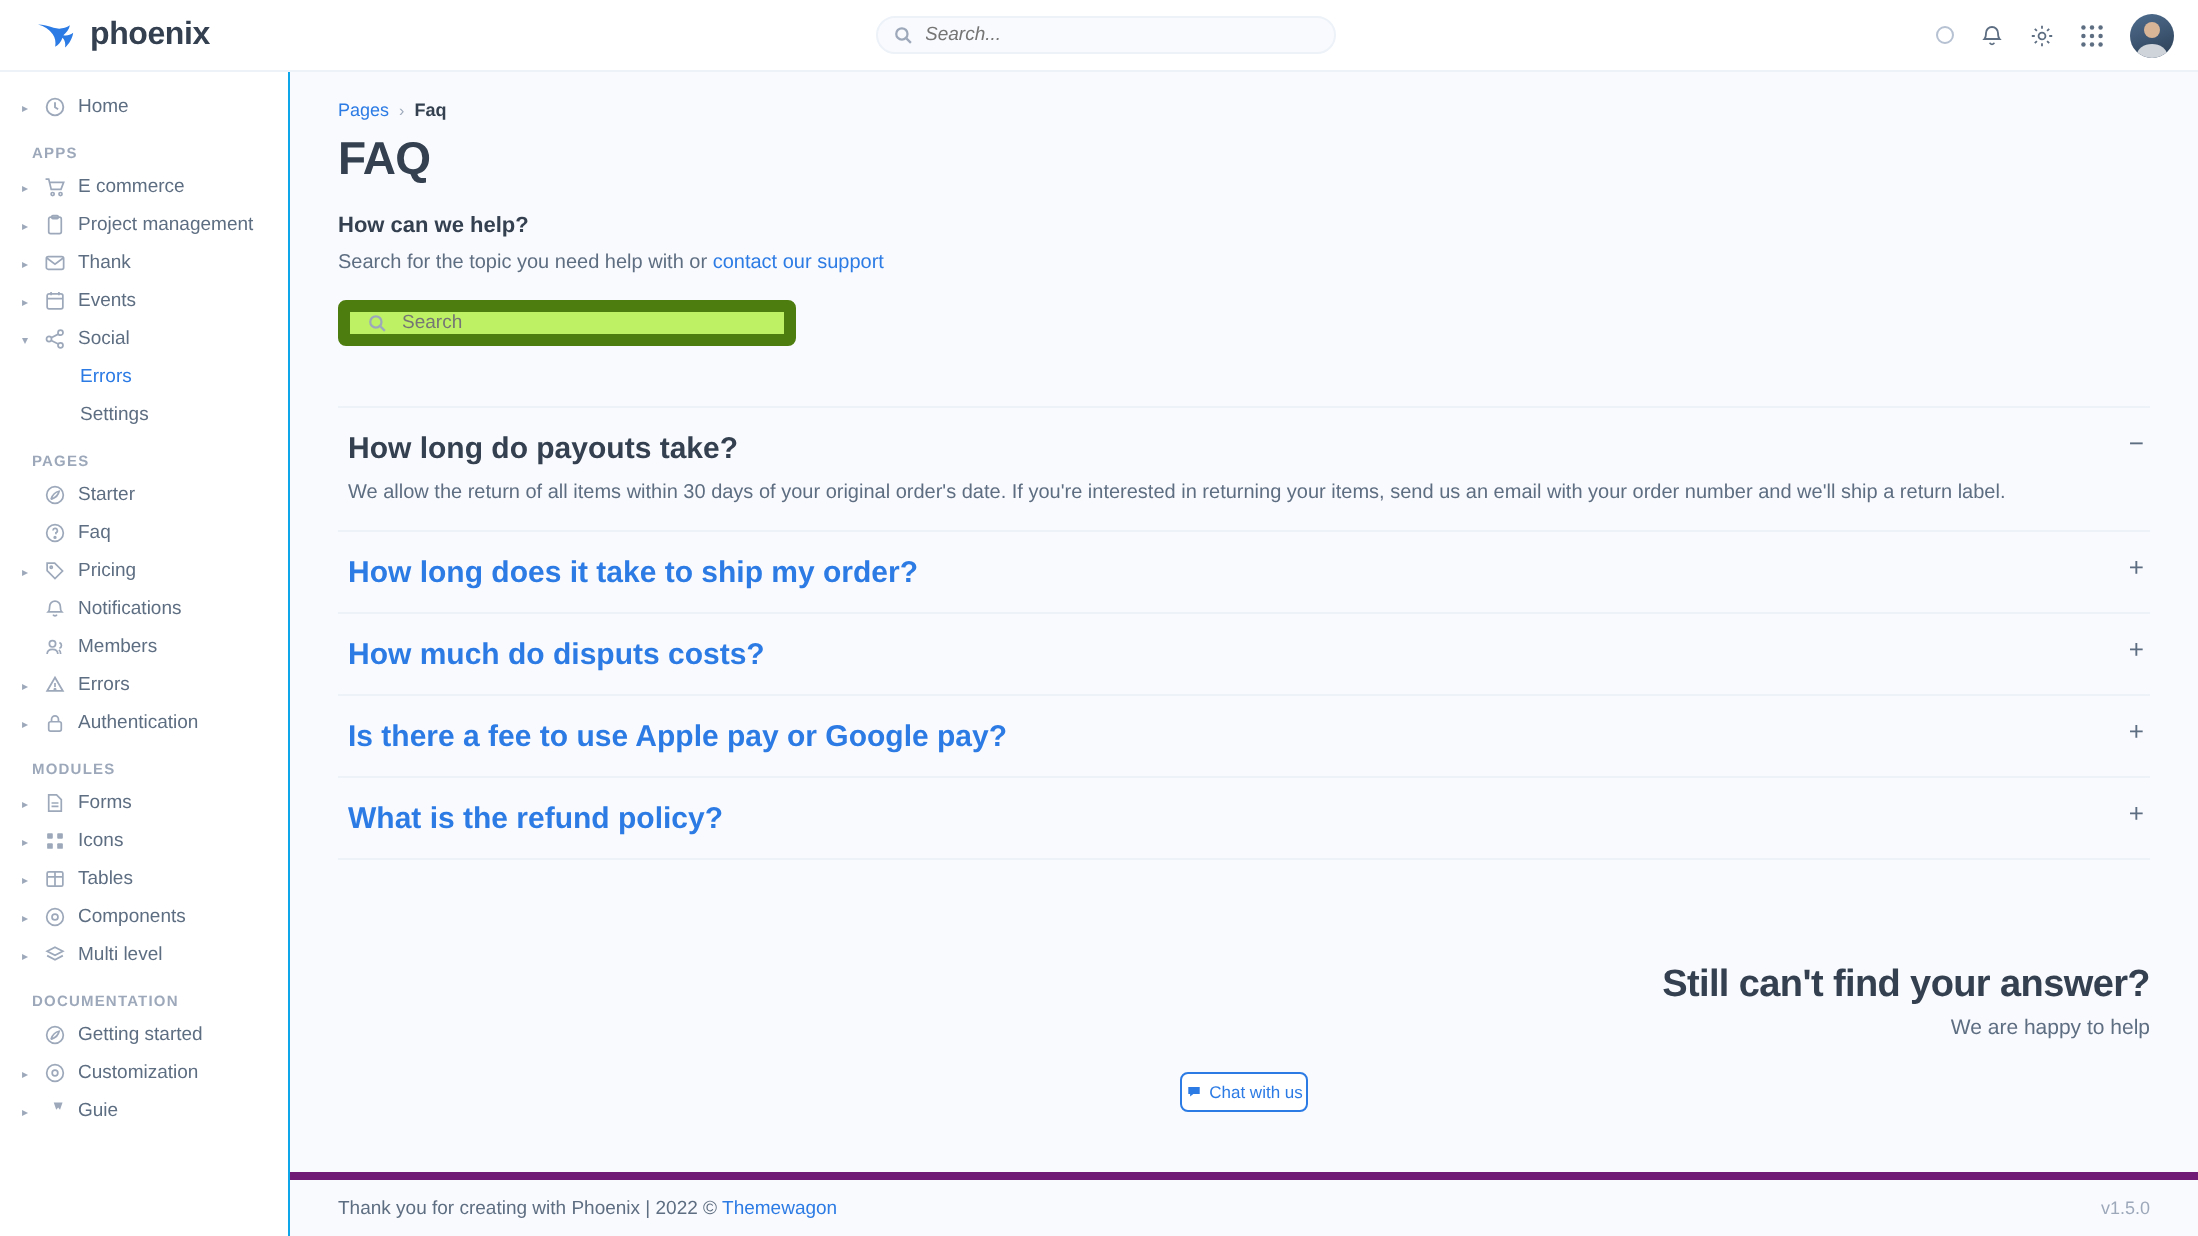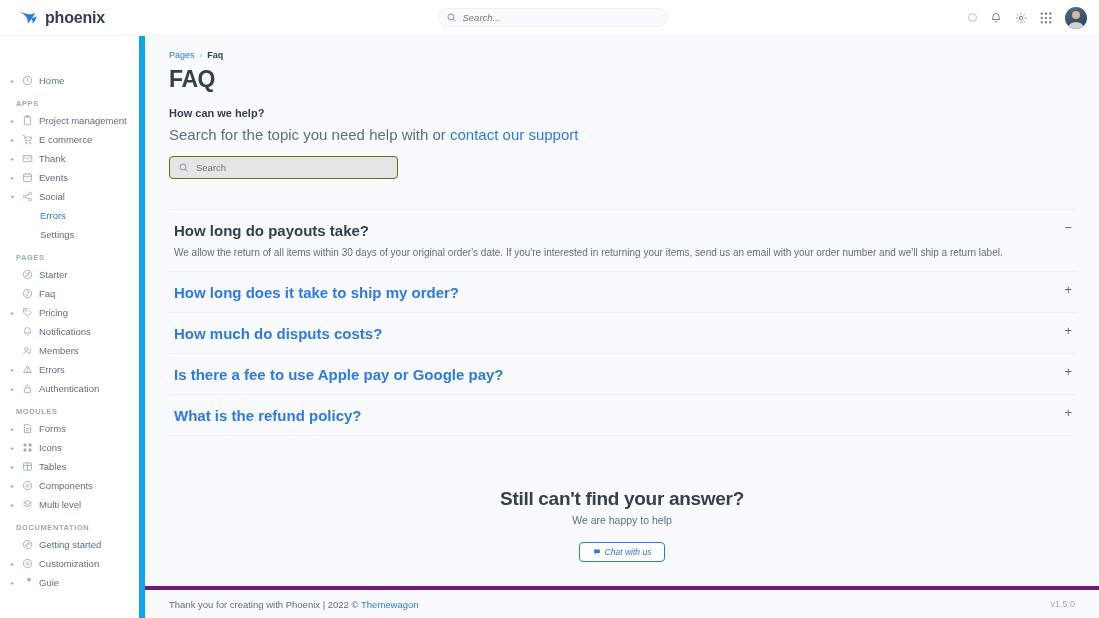--- a/index.html
+++ b/index.html
@@ -67,24 +67,23 @@
     background: #cfd4db;
   }
 
   
   .body { flex: 1; display: flex; min-height: 0; }
 
   
   .sidebar {
     width: 145px; min-width: 145px;
     background: #fff;
-    border-right: 6px solid #0ea5e9;
+    border-right: 1px solid #0ea5e9;
     display: flex; 
     position: relative;
-    align-items: center;
   }
   .sidebar-scroll {
     flex: 1; overflow: hidden;
     padding-top: 8px;
   }
   .nav-label {
     font-size: 7.5px; letter-spacing: .6px;
     color: #9da9bb; font-weight: bold;
     padding: 9px 0 3px 16px;
     text-transform: uppercase;
@@ -137,28 +136,28 @@
   .breadcrumb .sep { color: #9da9bb; font-size: 8px; }
   .breadcrumb .cur { color: #344050; font-weight: bold; }
 
   .page-title {
     font-size: 23px; font-weight: bold; color: #344050;
     margin: 6px 0 14px 0; letter-spacing: -0.4px;
   }
   .help-title {
     font-size: 11px; font-weight: bold; color: #344050; margin-bottom: 7px;
   }
-  .help-sub { font-size: 15px; color: #5e6e82; }
+  .help-sub { font-size: 10px; color: #5e6e82; }
   .help-sub a { color: #2c7be5; text-decoration: none; }
 
   .faq-search {
     margin-top: 13px;
     width: 229px; height: 23px;
-    background: #e5e5e5;
-    border: 1px solid #4d7c0f;
+    background: #bef264;
+    border: 6px solid #4d7c0f;
     border-radius: 4px;
     display: flex; align-items: center; gap: 6px;
     padding: 0 9px;
   }
   .faq-search input {
     border: none; outline: none; background: transparent;
     font-size: 9.5px; color: #748194; width: 100%;
     font-family: "Liberation Sans", sans-serif;
   }
 
@@ -170,35 +169,35 @@
     cursor: pointer;
   }
   .faq-q.open { color: #344050; }
   .faq-a { font-size: 10px; color: #5e6e82; margin-top: 7px; line-height: 1.4; }
   .faq-toggle {
     position: absolute; right: 3px; top: 11px;
     font-size: 13px; color: #5e6e82; cursor: pointer;
     line-height: 1;
   }
 
-  .cta { text-align: center; margin-top: 52px; }
+  .cta { text-align: right; margin-top: 52px; }
   .cta-title {
     font-size: 19px; font-weight: bold; color: #344050;
     letter-spacing: -0.3px;
   }
   .cta-sub { font-size: 10.5px; color: #5e6e82; margin-top: 4px; }
   .cta-btn {
     margin: 16px auto 0 auto;
-    width: 86px; height: 20px;
+    width: 64px; height: 20px;
     border: 1px solid #2c7be5;
     color: #2c7be5;
     border-radius: 4px;
     font-size: 8.5px;
     display: flex; align-items: center; justify-content: center; gap: 4px;
-    background: #fff; cursor: pointer; font-style: italic;
+    background: #fff; cursor: pointer;
   }
 
   .footer {
     height: 32px; min-height: 32px;
     border-top: 4px solid #701a75;
     display: flex; align-items: center; justify-content: space-between;
     padding: 0 24px;
     font-size: 9.5px; color: #5e6e82;
   }
   .footer a { color: #2c7be5; text-decoration: none; }
@@ -280,37 +279,37 @@
           </span>
           <span class="nav-text">Home</span>
         </div>
 
         <div class="nav-label">APPS</div>
 
         <div class="nav-item">
           <span class="caret">▸</span>
           <span class="nav-ico">
             <svg viewBox="0 0 14 14" width="11" height="11" fill="none" stroke="#9da9bb" stroke-width="1.1">
-              <rect x="3" y="2" width="8" height="10.5" rx="1.2"></rect>
-                <rect x="5" y="1" width="4" height="2" rx=".6"></rect>
-            </svg>
-          </span>
-          <span class="nav-text">Project management</span>
-        </div>
-
-        <div class="nav-item">
-          <span class="caret">▸</span>
-          <span class="nav-ico">
-            <svg viewBox="0 0 14 14" width="11" height="11" fill="none" stroke="#9da9bb" stroke-width="1.1">
               <path d="M1 2h2l1.6 6.5h6.2L12.5 4H4"></path>
                 <circle cx="5.5" cy="11.5" r="1"></circle>
                 <circle cx="10.5" cy="11.5" r="1"></circle>
             </svg>
           </span>
           <span class="nav-text">E commerce</span>
+        </div>
+
+        <div class="nav-item">
+          <span class="caret">▸</span>
+          <span class="nav-ico">
+            <svg viewBox="0 0 14 14" width="11" height="11" fill="none" stroke="#9da9bb" stroke-width="1.1">
+              <rect x="3" y="2" width="8" height="10.5" rx="1.2"></rect>
+                <rect x="5" y="1" width="4" height="2" rx=".6"></rect>
+            </svg>
+          </span>
+          <span class="nav-text">Project management</span>
         </div>
 
         <div class="nav-item">
           <span class="caret">▸</span>
           <span class="nav-ico">
             <svg viewBox="0 0 14 14" width="11" height="11" fill="none" stroke="#9da9bb" stroke-width="1.1">
               <rect x="1.5" y="3" width="11" height="8" rx="1.2"></rect>
                 <path d="M1.8 3.8L7 7.8l5.2-4"></path>
             </svg>
           </span>

